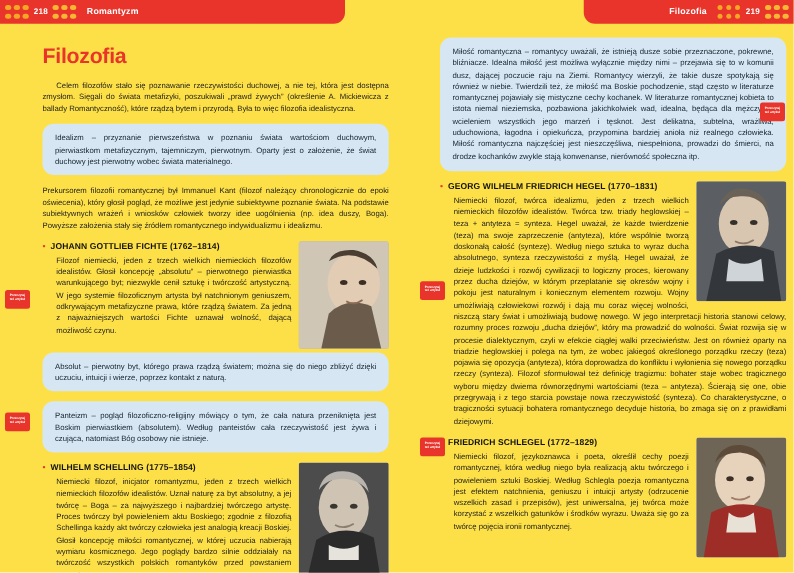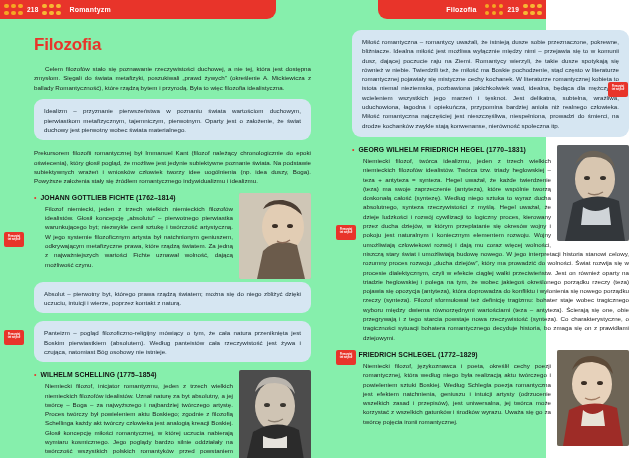--- a/index.html
+++ b/index.html
@@ -5,22 +5,22 @@
   * { box-sizing: border-box; }
   html, body {
     margin: 0; padding: 0;
     width: 635px; height: 458px;
     background: #ffffff;
     font-family: "Liberation Sans", sans-serif;
     overflow: hidden;
   }
   .page {
     position: relative;
-    width: 546px; height: 458px;
-    background: #86efac;
+    width: 635px; height: 458px;
+    background: #fde047;
   }
 
   
   .hdr {
     position: absolute;
     top: 0;
     height: 19px;
     background: #e8342a;
     display: flex;
     align-items: center;

